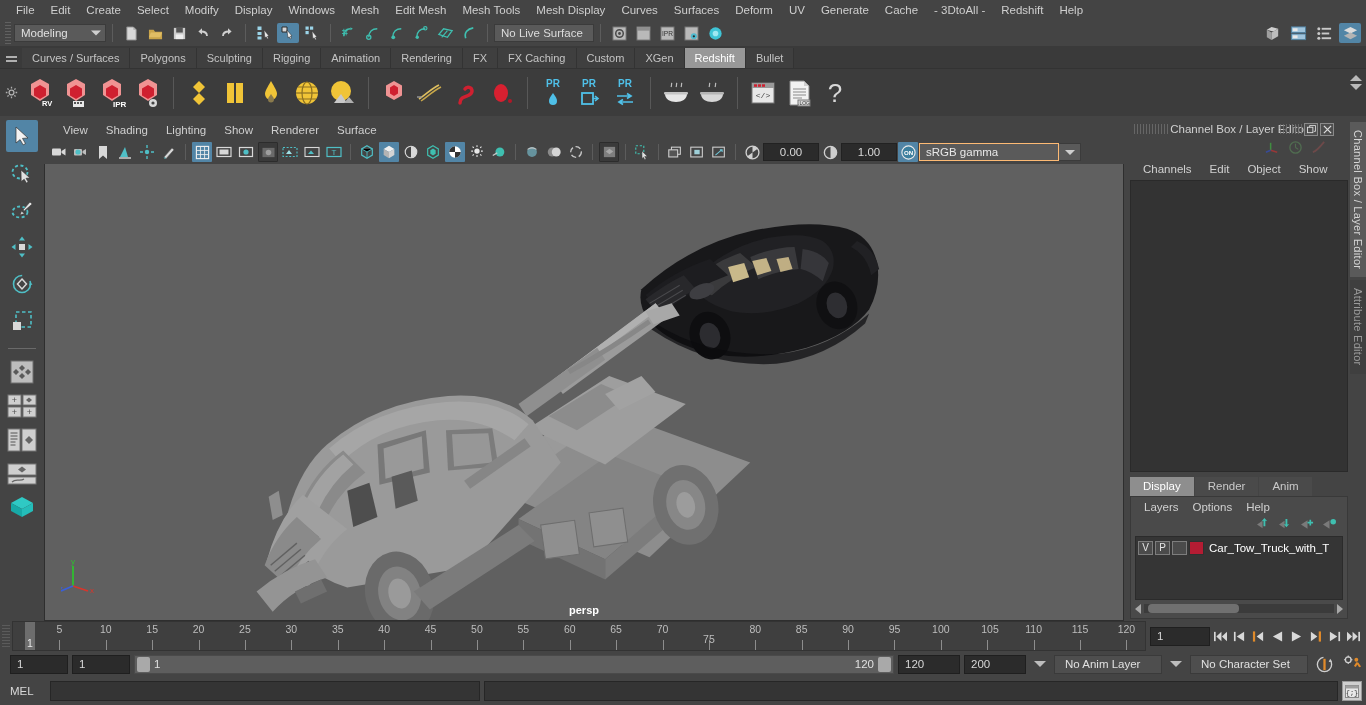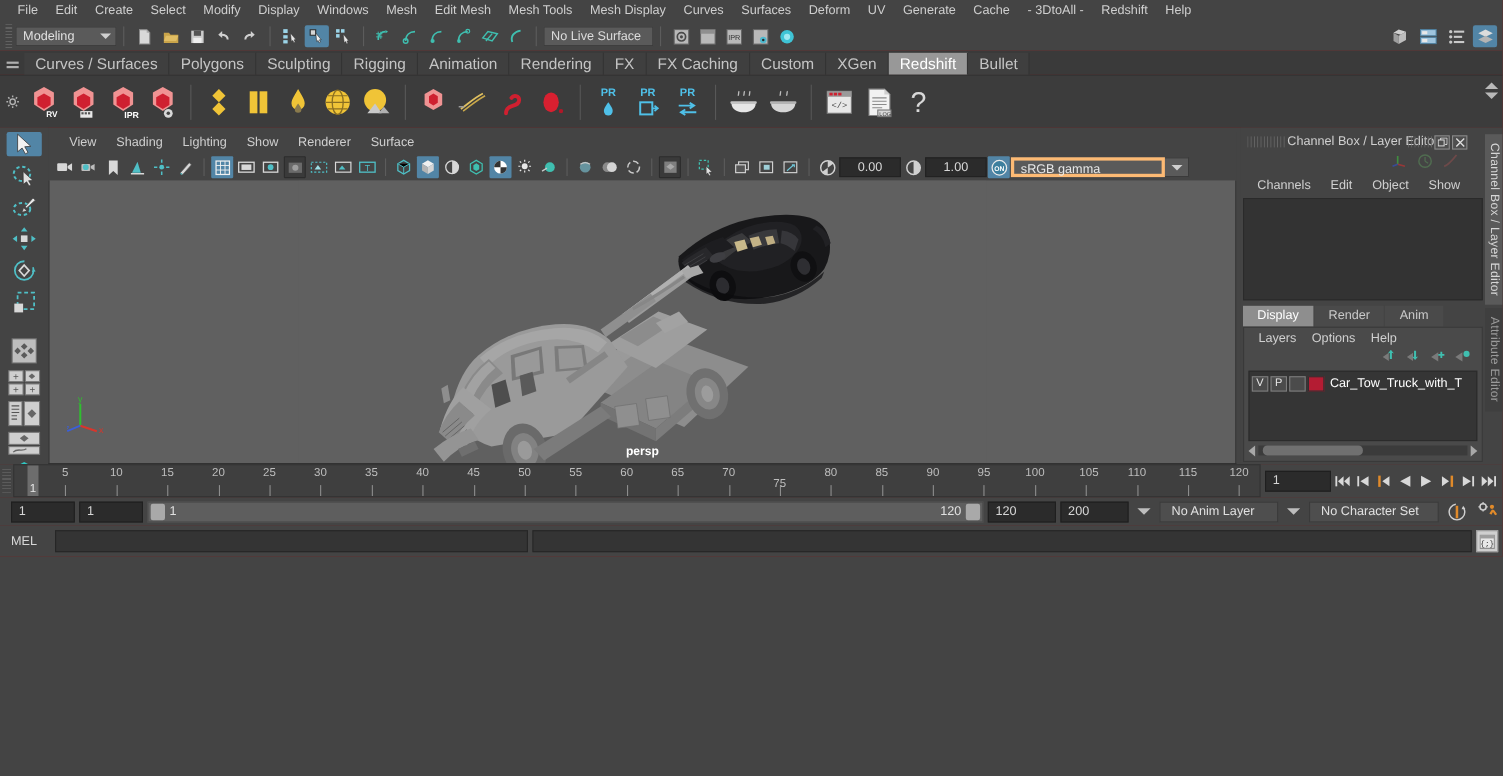--- a/index.html
+++ b/index.html
@@ -4,21 +4,21 @@
 <style>
   * { margin:0; padding:0; box-sizing:border-box; }
   html,body { width:1366px; height:705px; overflow:hidden; }
   body {
     background:#444444;
     font-family:"Liberation Sans", sans-serif;
     font-size:11.5px;
     color:#c8c8c8;
     -webkit-font-smoothing:antialiased;
   }
-  .app { width:1366px; height:506px; display:flex; flex-direction:column; background:#7f1d1d; }
+  .app { width:1366px; height:705px; display:flex; flex-direction:column; background:#eab308; }
 
   
   .menubar { height:20px; background:#444; display:flex; align-items:center; padding-left:8px; flex:0 0 20px; }
   .menubar .mi { padding:0 8px; height:20px; line-height:20px; font-size:11.5px; color:#cfcfcf; white-space:nowrap; cursor:default; }
 
   
   .statusline { height:26px; background:#444; display:flex; align-items:center; flex:0 0 26px; padding-left:2px; position:relative; }
   .gripv { width:6px; height:22px; background:
       repeating-linear-gradient(to bottom,#6a6a6a 0 1px,transparent 1px 3px);
       margin:0 3px; opacity:.75; }
@@ -27,21 +27,21 @@
   .sep { width:1px; height:18px; background:#5c5c5c; margin:0 6px; }
   .sbar-ico { width:22px; height:20px; display:flex; align-items:center; justify-content:center; margin:0 1px; }
   .sbar-ico.on { background:#5285a6; border-radius:2px; }
   .nolive { width:100px; height:18px; background:#5a5a5a; border:1px solid #3b3b3b; color:#dcdcdc; font-size:11.5px; line-height:16px; padding-left:6px; }
   .rgrp { position:absolute; right:4px; display:flex; align-items:center; gap:2px; }
 
   
   .shelftabs { height:22px; background:#3a3a3a; display:flex; align-items:flex-end; flex:0 0 22px; }
   .hmb { width:22px; height:22px; display:flex; align-items:center; justify-content:center; }
   .hmb i { display:block; width:11px; height:2px; background:#b0b0b0; box-shadow:0 4px 0 #b0b0b0; }
-  .stab { height:20px; line-height:20px; padding:0 10px; font-size:14px; color:#c4c4c4; background:#3f3f3f; border-right:1px solid #333; cursor:default; white-space:nowrap; }
+  .stab { height:20px; line-height:20px; padding:0 10px; font-size:11px; color:#c4c4c4; background:#3f3f3f; border-right:1px solid #333; cursor:default; white-space:nowrap; }
   .stab.active { background:#989898; color:#ffffff; }
   .shelfbar { height:48px; background:#3c3c3c; display:flex; align-items:center; flex:0 0 48px; position:relative; border-top:1px solid #333; }
   .gearcol { width:22px; height:48px; display:flex; align-items:center; justify-content:center; }
   .shelf-ico { width:34px; height:42px; display:flex; align-items:center; justify-content:center; margin:5px 1px; }
   .shelf-sep { width:1px; height:32px; background:#585858; margin:0 7px; }
   .spin { position:absolute; right:4px; top:6px; display:flex; flex-direction:column; gap:3px; }
   .spin b { display:block; width:0;height:0;border-left:6px solid transparent;border-right:6px solid transparent; }
   .spin b.u { border-bottom:6px solid #b9b9b9; }
   .spin b.d { border-top:6px solid #b9b9b9; }
 
@@ -58,21 +58,21 @@
   
   .vpcol { flex:1 1 auto; display:flex; flex-direction:column; min-width:0; padding:4px 4px 0 0; }
   .vpmenu { height:20px; background:#444; display:flex; align-items:center; padding-left:10px; flex:0 0 20px; }
   .vpmenu span { padding:0 9px; font-size:11.5px; color:#cfcfcf; cursor:default; }
   .vptool { height:24px; background:#444; display:flex; align-items:center; flex:0 0 24px; padding-left:4px; }
   .vt { width:20px; height:20px; display:flex; align-items:center; justify-content:center; margin:0 1px; border-radius:1px; }
   .vt.on { background:#5285a6; }
   .vt.dk { background:#3a3a3a; border:1px solid #2c2c2c; }
   .vsep { width:1px; height:16px; background:#5c5c5c; margin:0 5px; }
   .numfield { width:56px; height:18px; background:#2b2b2b; border:1px solid #222; color:#d8d8d8; font-size:11.5px; line-height:16px; text-align:center; }
-  .gammasel { width:140px; height:18px; background:#5a5a5a; border:3px solid #fdba74; color:#e8e8e8; font-size:11.5px; line-height:16px; padding-left:6px; position:relative; }
+  .gammasel { width:140px; height:18px; background:#5a5a5a; border:1px solid #fdba74; color:#e8e8e8; font-size:11.5px; line-height:16px; padding-left:6px; position:relative; }
   .gammawrap { display:flex; align-items:center; }
   .gammabtn { width:22px; height:18px; background:#5a5a5a; border:1px solid #3b3b3b; border-left:none; display:flex; align-items:center; justify-content:center; }
 
   .viewport { flex:1 1 auto; background:#606060; position:relative; overflow:hidden; min-height:0; border:1px solid #2e2e2e; border-top:none; }
   .persp-label { position:absolute; left:50%; transform:translateX(-50%); bottom:4px; color:#ffffff; font-size:11px; font-weight:bold; }
   .axisg { position:absolute; left:16px; bottom:22px; width:40px; height:40px; }
 
   
   .rpanel { width:222px; background:#444; display:flex; flex-direction:column; flex:0 0 222px; padding-top:4px; }
   .rp-title { height:18px; display:flex; align-items:center; justify-content:center; position:relative; font-size:11.5px; color:#d0d0d0; }

